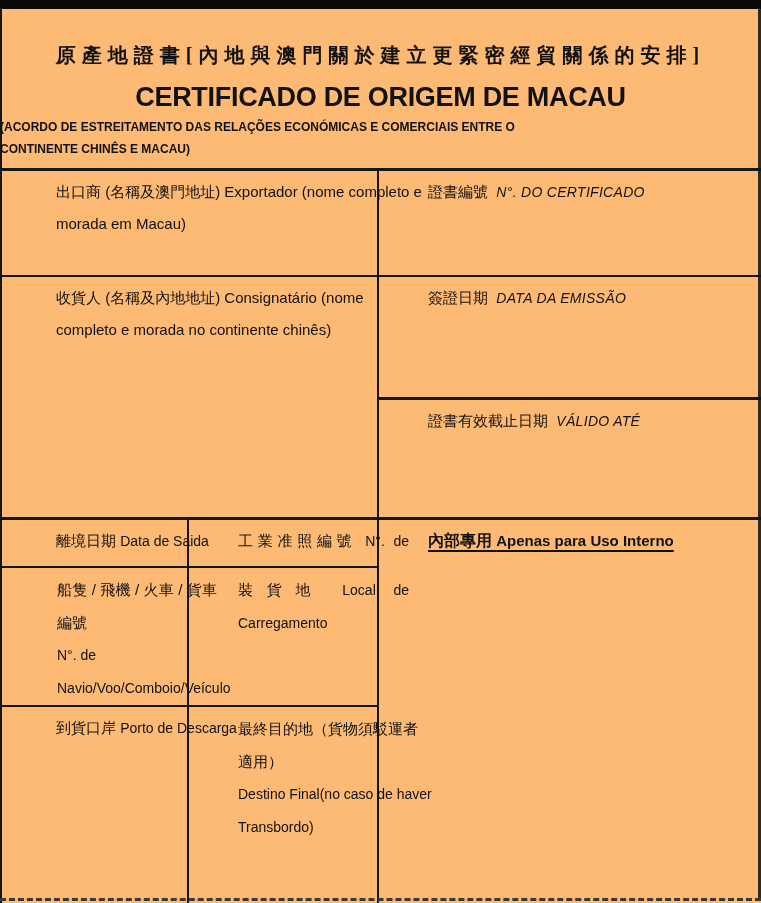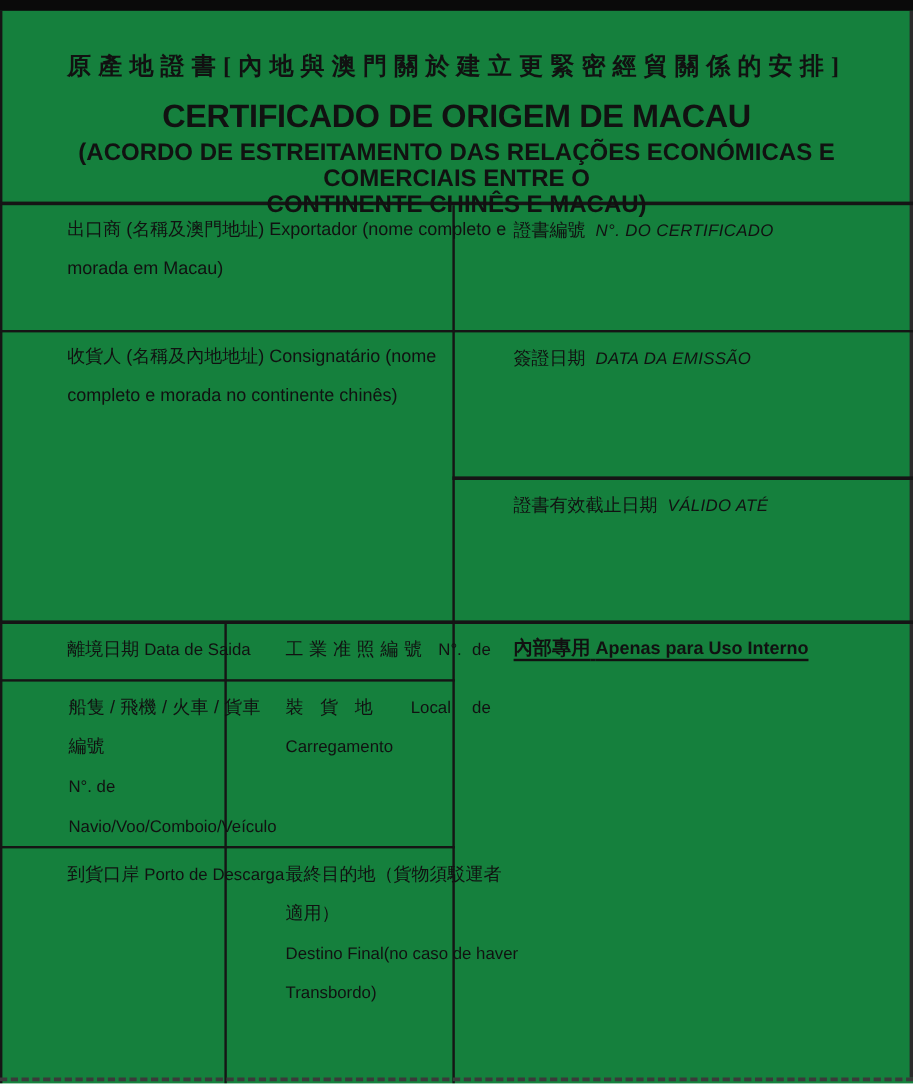--- a/index.html
+++ b/index.html
@@ -1,20 +1,20 @@
 <!DOCTYPE html>
 <html><head>
 <meta charset="utf-8">
 <style>
   html, body { margin: 0; padding: 0; background: #ffffff; }
   .page {
     position: relative;
     width: 761px;
     height: 903px;
-    background: #15803d;
+    background: #fdba74;
     color: #111;
     font-family: "Liberation Sans", sans-serif;
     overflow: hidden;
   }
 
   
   .hline, .vline { position: absolute; background: #151515; }
   .topbar      { left: 0;   top: 0;   width: 761px; height: 9px;  background:#0a0a0a; position:absolute; }
   .border-l    { left: 0;   top: 9px;   width: 2px; height: 894px; }
   .border-r    { left: 758px; top: 9px;  width: 3px; height: 889px; background:#2a2a2a; }
@@ -37,21 +37,21 @@
     font-weight: bold; font-size: 20px; letter-spacing: 6px;
     white-space: nowrap;
   }
   .title-pt {
     position: absolute; left: 0; top: 82px; width: 761px;
     text-align: center; font-weight: bold; font-size: 27px; letter-spacing: -0.3px;
     white-space: nowrap;
   }
   .subtitle {
     position: absolute; left: 0; top: 116px; width: 761px;
-    text-align: center; font-weight: bold; font-size: 20px; line-height: 22px;
+    font-weight: bold; font-size: 12px; line-height: 22px;
   }
 
   
   .cell { position: absolute; box-sizing: border-box; padding: 5px 8px 0 14px; margin-left: 40px; }
   .cell.right-col { padding-left: 9px; }
   .line  { line-height: 32px; font-size: 15px; white-space: nowrap; }
   .line3 { line-height: 33px; }
   .jline { white-space: normal; text-align: justify; text-align-last: justify; }
   .latin  { font-size: 14px; }
   .it     { font-style: italic; font-size: 14px; letter-spacing: 0.3px; }

